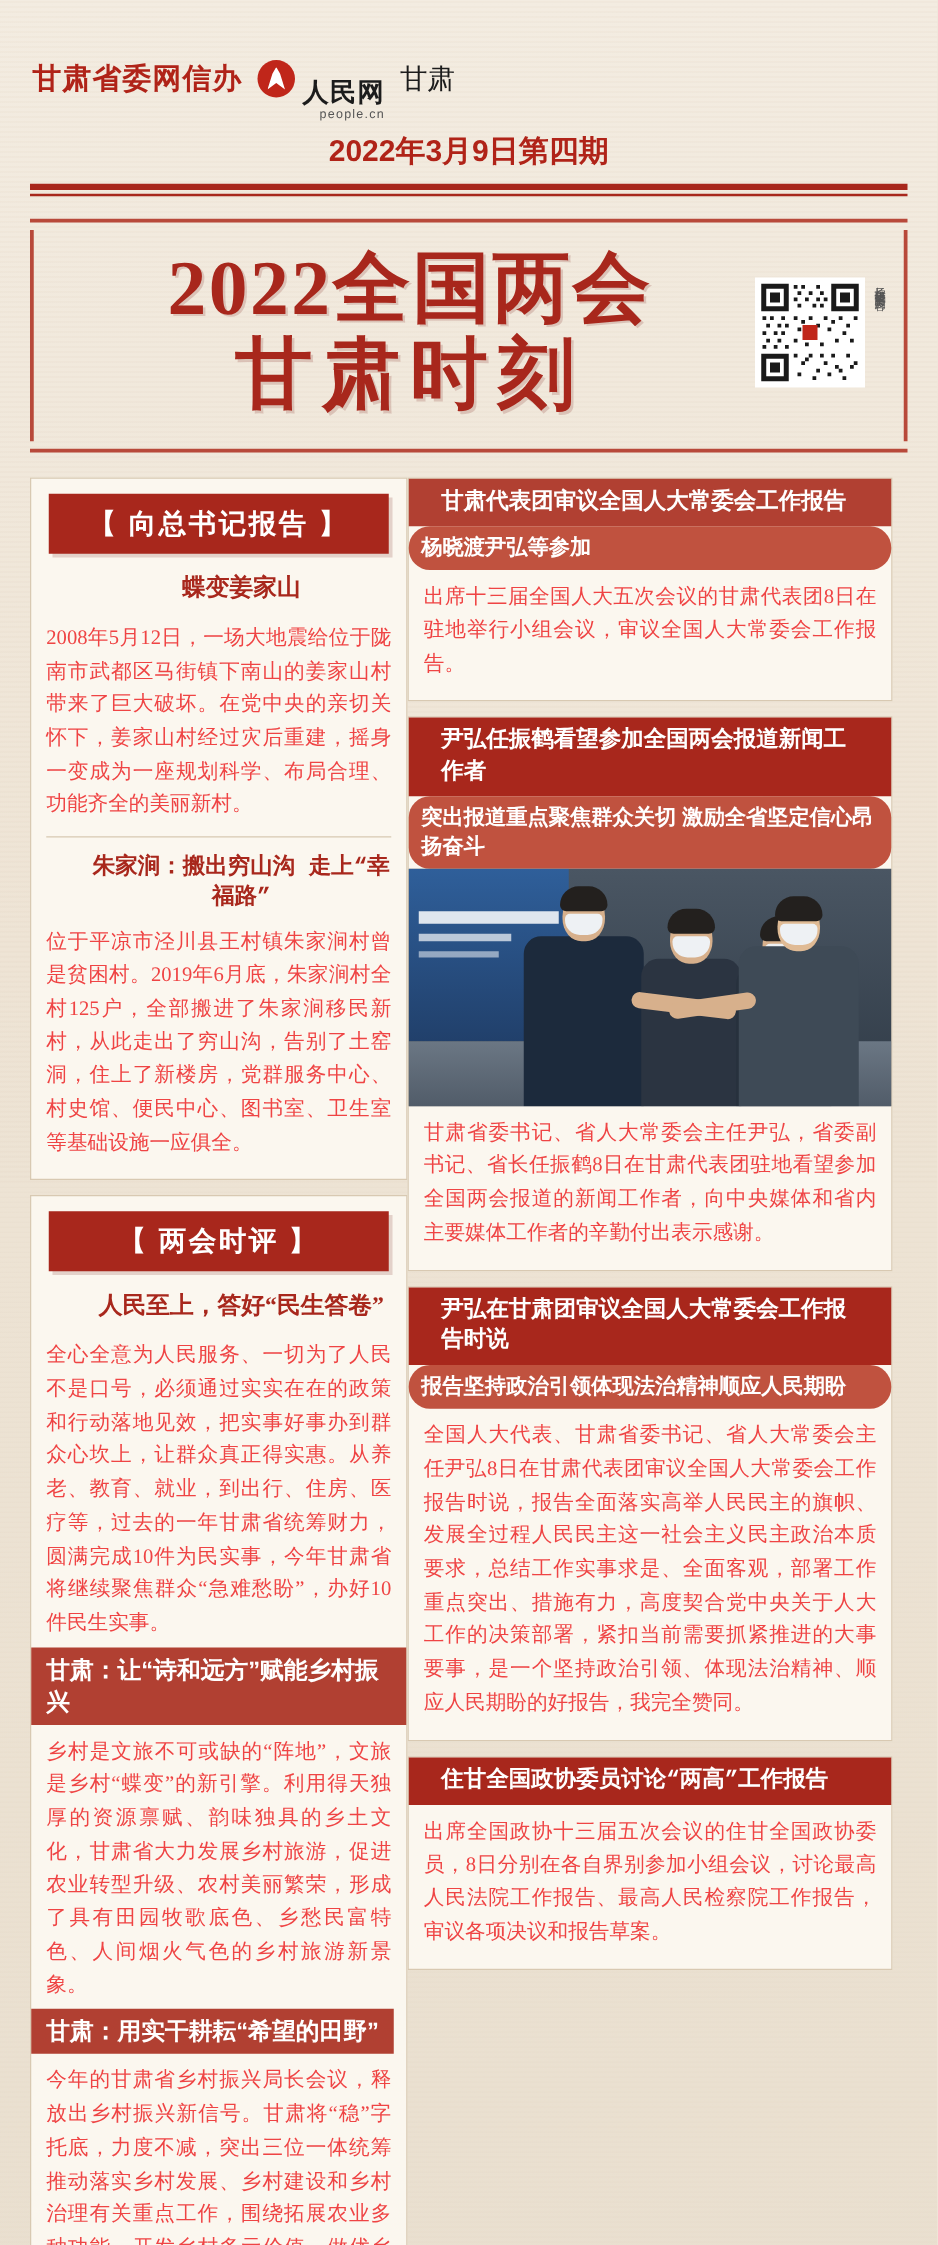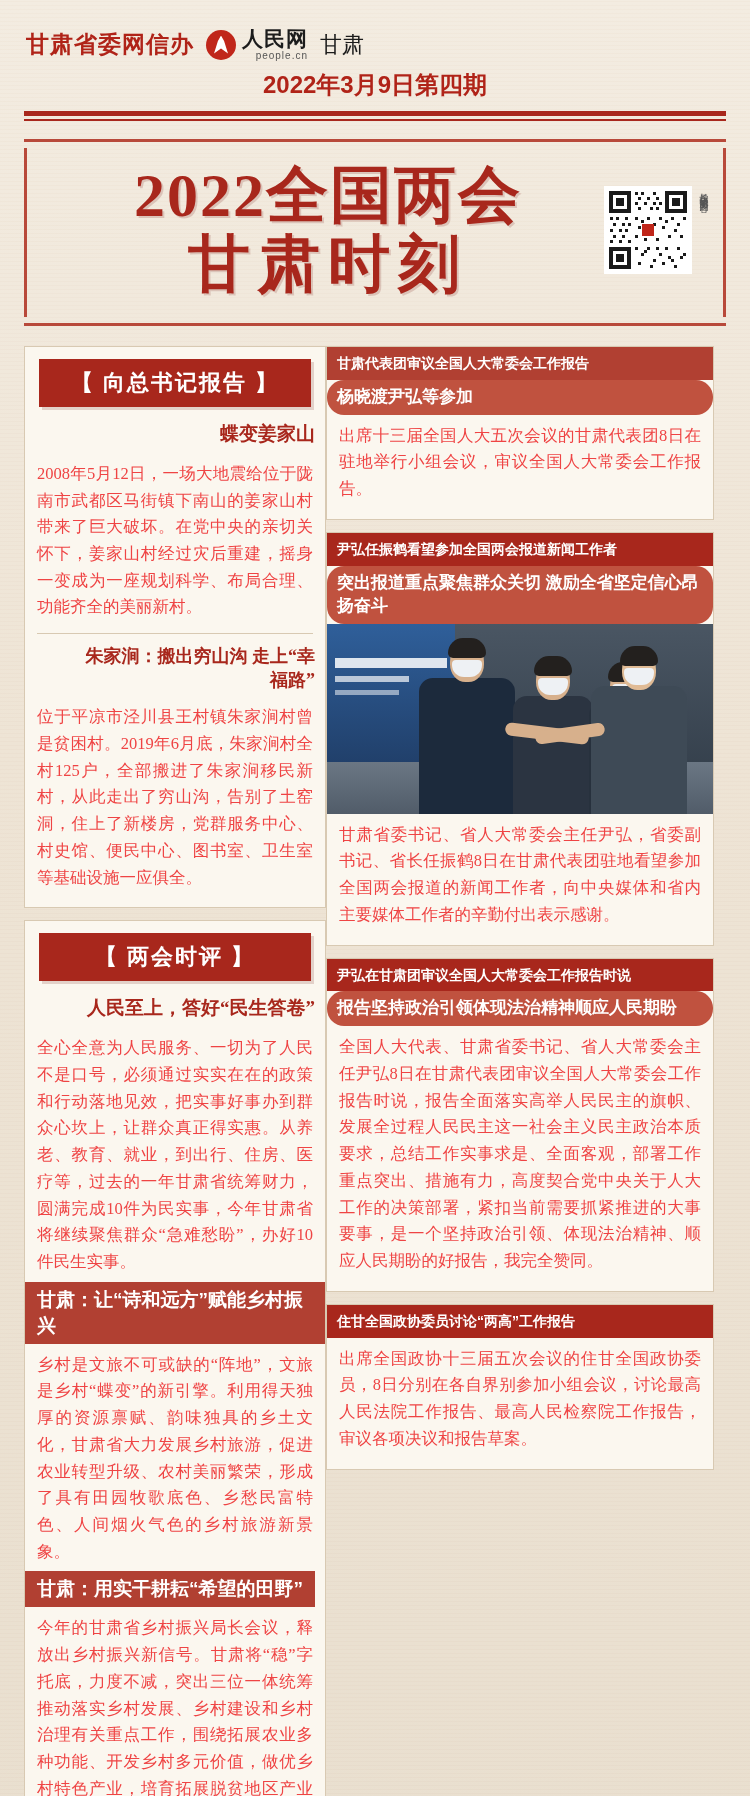--- a/index.html
+++ b/index.html
@@ -47,21 +47,21 @@
   .pcn-mark::before {
     content: "";
     position: absolute;
     left: 8px; top: 6px;
     width: 14px; height: 18px;
     background: #fff;
     clip-path: polygon(50% 0%, 72% 30%, 100% 100%, 50% 72%, 0% 100%, 28% 30%);
   }
   .pcn-text { line-height: 1; }
   .pcn-cn {
-    font-size: 21px; font-weight: bold; color: #1c1c1c; letter-spacing: 1px;
+    font-size: 21px; font-weight: bold; color: #1c1c1c; letter-spacing: 1px; margin-top: 36px;
   }
   .pcn-en {
     font-size: 10px; color: #555; letter-spacing: 1px; margin-top: 2px; text-align: right;
   }
   .mast-right {
     font-size: 22px; font-weight: normal; color: #1c1c1c; white-space: nowrap;
   }
   .issue-line {
     text-align: center;
     padding: 2px 26px 10px 26px;
@@ -162,38 +162,40 @@
     color: #fff;
     text-align: center;
     font-size: 22px;
     font-weight: bold;
     letter-spacing: 2px;
     padding: 9px 6px;
     margin: 12px 14px 10px 14px;
     box-shadow: 3px 3px 0 rgba(120,40,30,0.18);
   }
   .sec-title {
-    text-align: right;
+    text-align: center;
     font-size: 19px;
     font-weight: bold;
     color: #a8271c;
     padding: 4px 10px 6px 10px;
     font-family: "Liberation Serif", "DejaVu Serif", serif;
     margin-left: 36px;
   }
   .sec-title.sub {
     font-size: 18px;
+    font-family: Liberation Mono, monospace;
   }
   .bar-title {
     background: #b14032;
     color: #fff;
-    font-size: 14px;
+    font-size: 18px;
     font-weight: bold;
     line-height: 1.35;
-    padding: 7px 10px;
+    padding: 7px 26px;
+    font-family: Liberation Mono, monospace;
   }
   .bar-title.two-tone { background: #a8271c; }
   .bar-sub {
     background: #c0523f;
     color: #fff;
     font-size: 17px;
     font-weight: bold;
     line-height: 1.35;
     padding: 6px 10px;
     border-radius: 17px;

